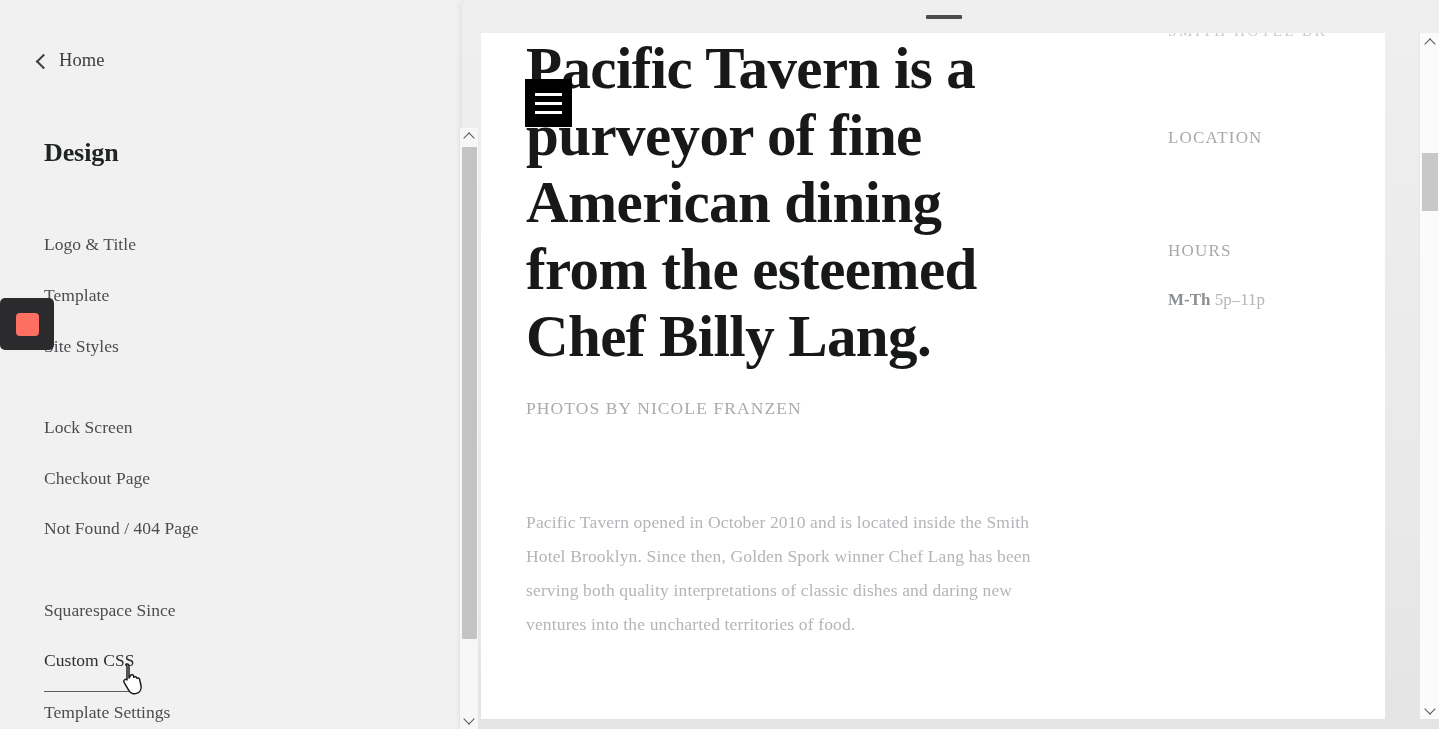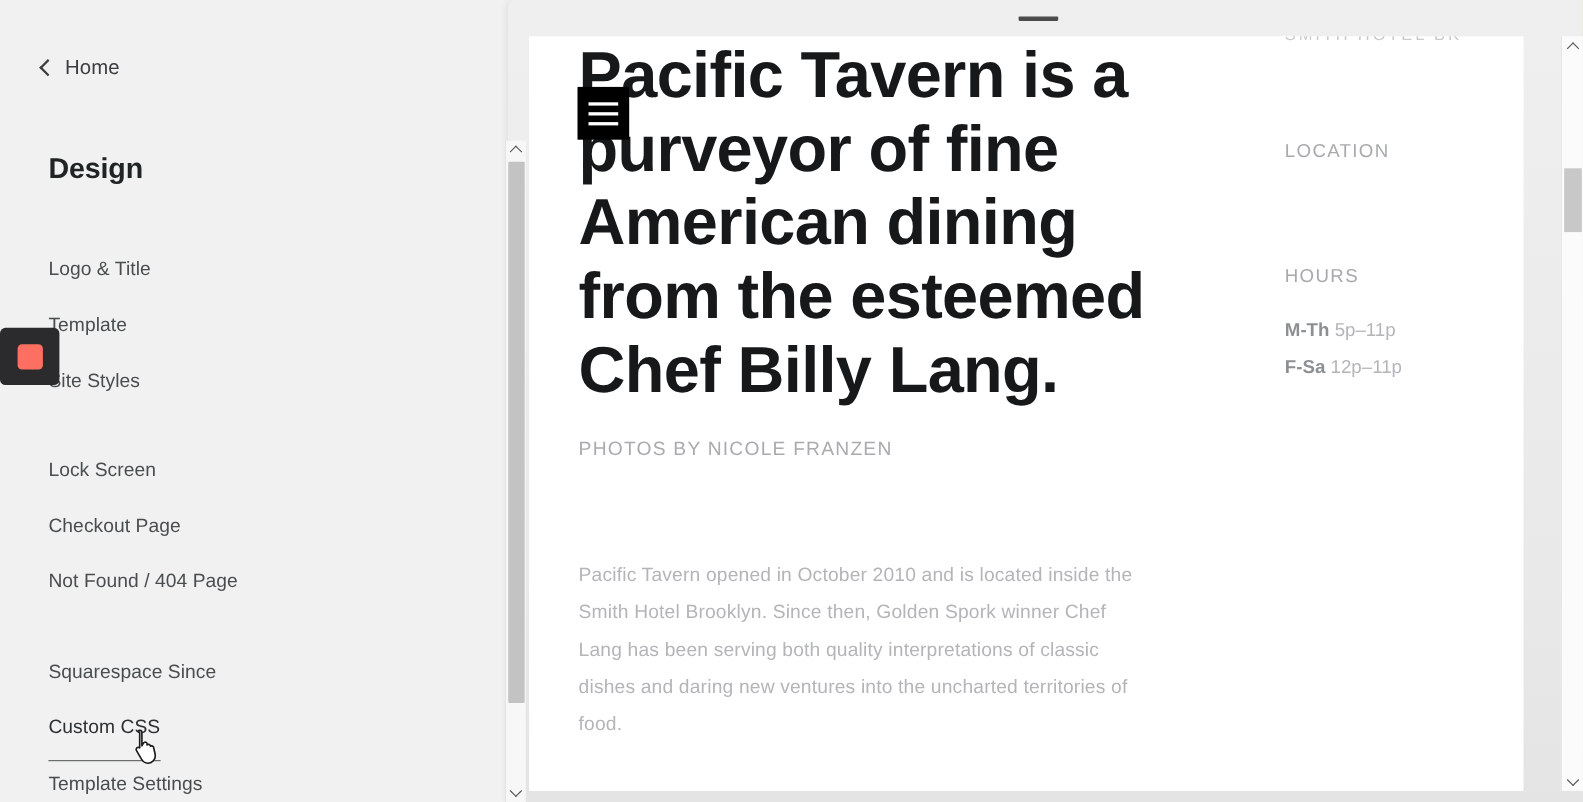--- a/index.html
+++ b/index.html
@@ -11,20 +11,21 @@
     background: #f1f1f1;
     font-family: "Liberation Sans", sans-serif;
     -webkit-font-smoothing: antialiased;
   }
 
   #app {
     position: relative;
     width: 1439px;
     height: 683px;
     background: #84cc16;
+    font-family: Liberation Serif, serif;
   }
 
   
   .sidebar {
     position: absolute;
     left: 0;
     top: 0;
     width: 481px;
     height: 729px;
     background: #f1f1f1;
@@ -379,21 +380,20 @@
 
     <div class="body-copy">Pacific Tavern opened in October 2010 and is located inside the Smith Hotel Brooklyn. Since then, Golden Spork winner Chef Lang has been serving both quality interpretations of classic dishes and daring new ventures into the uncharted territories of food.</div>
 
     <div class="meta-col">
       <div class="meta-head">LOCATION</div>
 
       <div class="meta-block-2">
         <div class="meta-head">HOURS</div>
         <div class="meta-body" id="hours-list">
             <div class="hours-row"><b>M-Th</b> <span>5p–11p</span></div>
-            <div class="hours-row"><b>F-Sa</b> <span>12p–11p</span></div>
           </div>
       </div>
     </div>
   </div>
 
   <div class="hamburger-btn">
     <span></span>
     <span></span>
     <span></span>
   </div>

